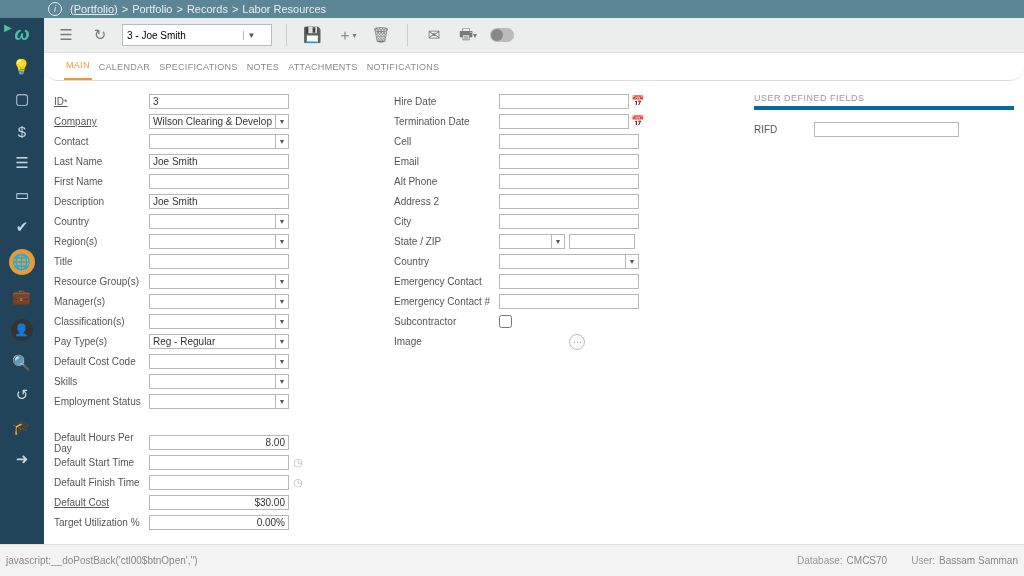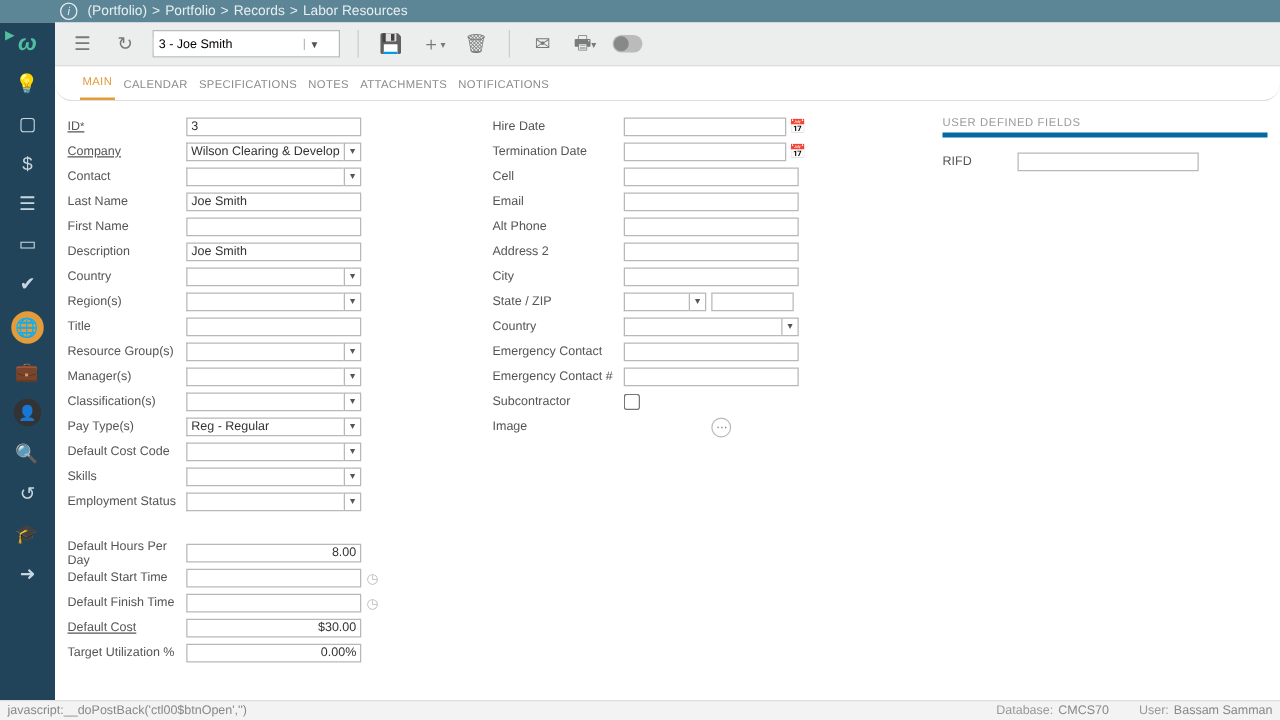--- a/index.html
+++ b/index.html
@@ -2,21 +2,21 @@
 <html><head>
 <meta charset="utf-8">
 <style>
 * { box-sizing: border-box; margin: 0; padding: 0; font-family: Arial, Helvetica, sans-serif; }
 html, body { height: 100%; width: 1024px; height: 576px; overflow: hidden; }
 body { display: flex; flex-direction: column; background: #fff; }
 
 .topbar { height: 18px; background: #5c8696; display: flex; align-items: center; color: #e8eef1; font-size: 11px; padding-left: 48px; }
 .topbar .info-icon { display: inline-flex; width: 14px; height: 14px; border: 1px solid #e8eef1; border-radius: 50%; align-items: center; justify-content: center; font-size: 9px; margin-right: 8px; font-style: italic; }
 .topbar .bc-part { color: #e8eef1; }
-.topbar .bc-link { }
+.topbar .bc-link { text-decoration: underline; }
 .topbar .sep { margin: 0 4px; }
 
 .main-wrap { flex: 1 1 auto; display: flex; min-height: 0; }
 .sidebar { width: 44px; background: #21445a; display: flex; flex-direction: column; align-items: center; padding-top: 4px; gap: 12px; position: relative; }
 .sidebar .chev { color: #4fbf9f; font-size: 10px; position: absolute; left: 4px; top: 4px; }
 .sidebar .logo { color: #4fbf9f; font-weight: bold; font-size: 18px; font-style: italic; margin-top: 2px; }
 .side-icon { width: 20px; height: 20px; display: flex; align-items: center; justify-content: center; color: #c7d6df; font-size: 15px; cursor: pointer; }
 .side-icon.active { background: #e49b3a; color: #fff; width: 26px; height: 26px; border-radius: 50%; }
 .side-icon.avatar { background: #333; border-radius: 50%; width: 22px; height: 22px; font-size: 12px; }
 
@@ -49,21 +49,21 @@
 .row .dd-wrap { display: flex; }
 .row .dd-wrap input { border-right: none; }
 .row .dd-btn { width: 14px; height: 15px; border: 1px solid #b8b8b8; display: flex; align-items: center; justify-content: center; font-size: 7px; color: #555; cursor: pointer; }
 .row .cal-btn { width: 14px; height: 15px; display: flex; align-items: center; justify-content: center; font-size: 11px; color: #888; margin-left: 2px; }
 .row .clock-btn { width: 14px; height: 15px; display: flex; align-items: center; justify-content: center; font-size: 11px; color: #bbb; margin-left: 2px; }
 .col2 .lbl { width: 105px; }
 .spacer { height: 18px; }
 .section-h { font-size: 9px; letter-spacing: 0.5px; color: #9a9a9a; border-bottom: 4px solid #0369a1; padding-bottom: 3px; margin-bottom: 8px; width: 100%; }
 .ellipsis-btn { width: 16px; height: 16px; border: 1px solid #bbb; border-radius: 50%; display: flex; align-items: center; justify-content: center; font-size: 9px; cursor: pointer; color: #777; letter-spacing: -1px; }
 
-.statusbar { height: 16px; background: #f3f3f3; border-top: 1px solid #ddd; display: flex; align-items: center; font-size: 10px; color: #888; padding: 0 6px; justify-content: flex-end; }
+.statusbar { height: 32px; background: #f3f3f3; border-top: 1px solid #ddd; display: flex; align-items: center; font-size: 10px; color: #888; padding: 0 6px; justify-content: flex-end; }
 .statusbar .sp { flex: 1; }
 .statusbar .kv { margin-left: 24px; }
 .statusbar .kv .k { color: #999; margin-right: 4px; }
 </style>
 </head>
 <body>
 
 <div class="topbar">
   <span class="info-icon">i</span>
   <span class="bc-part bc-link">(Portfolio)</span>

